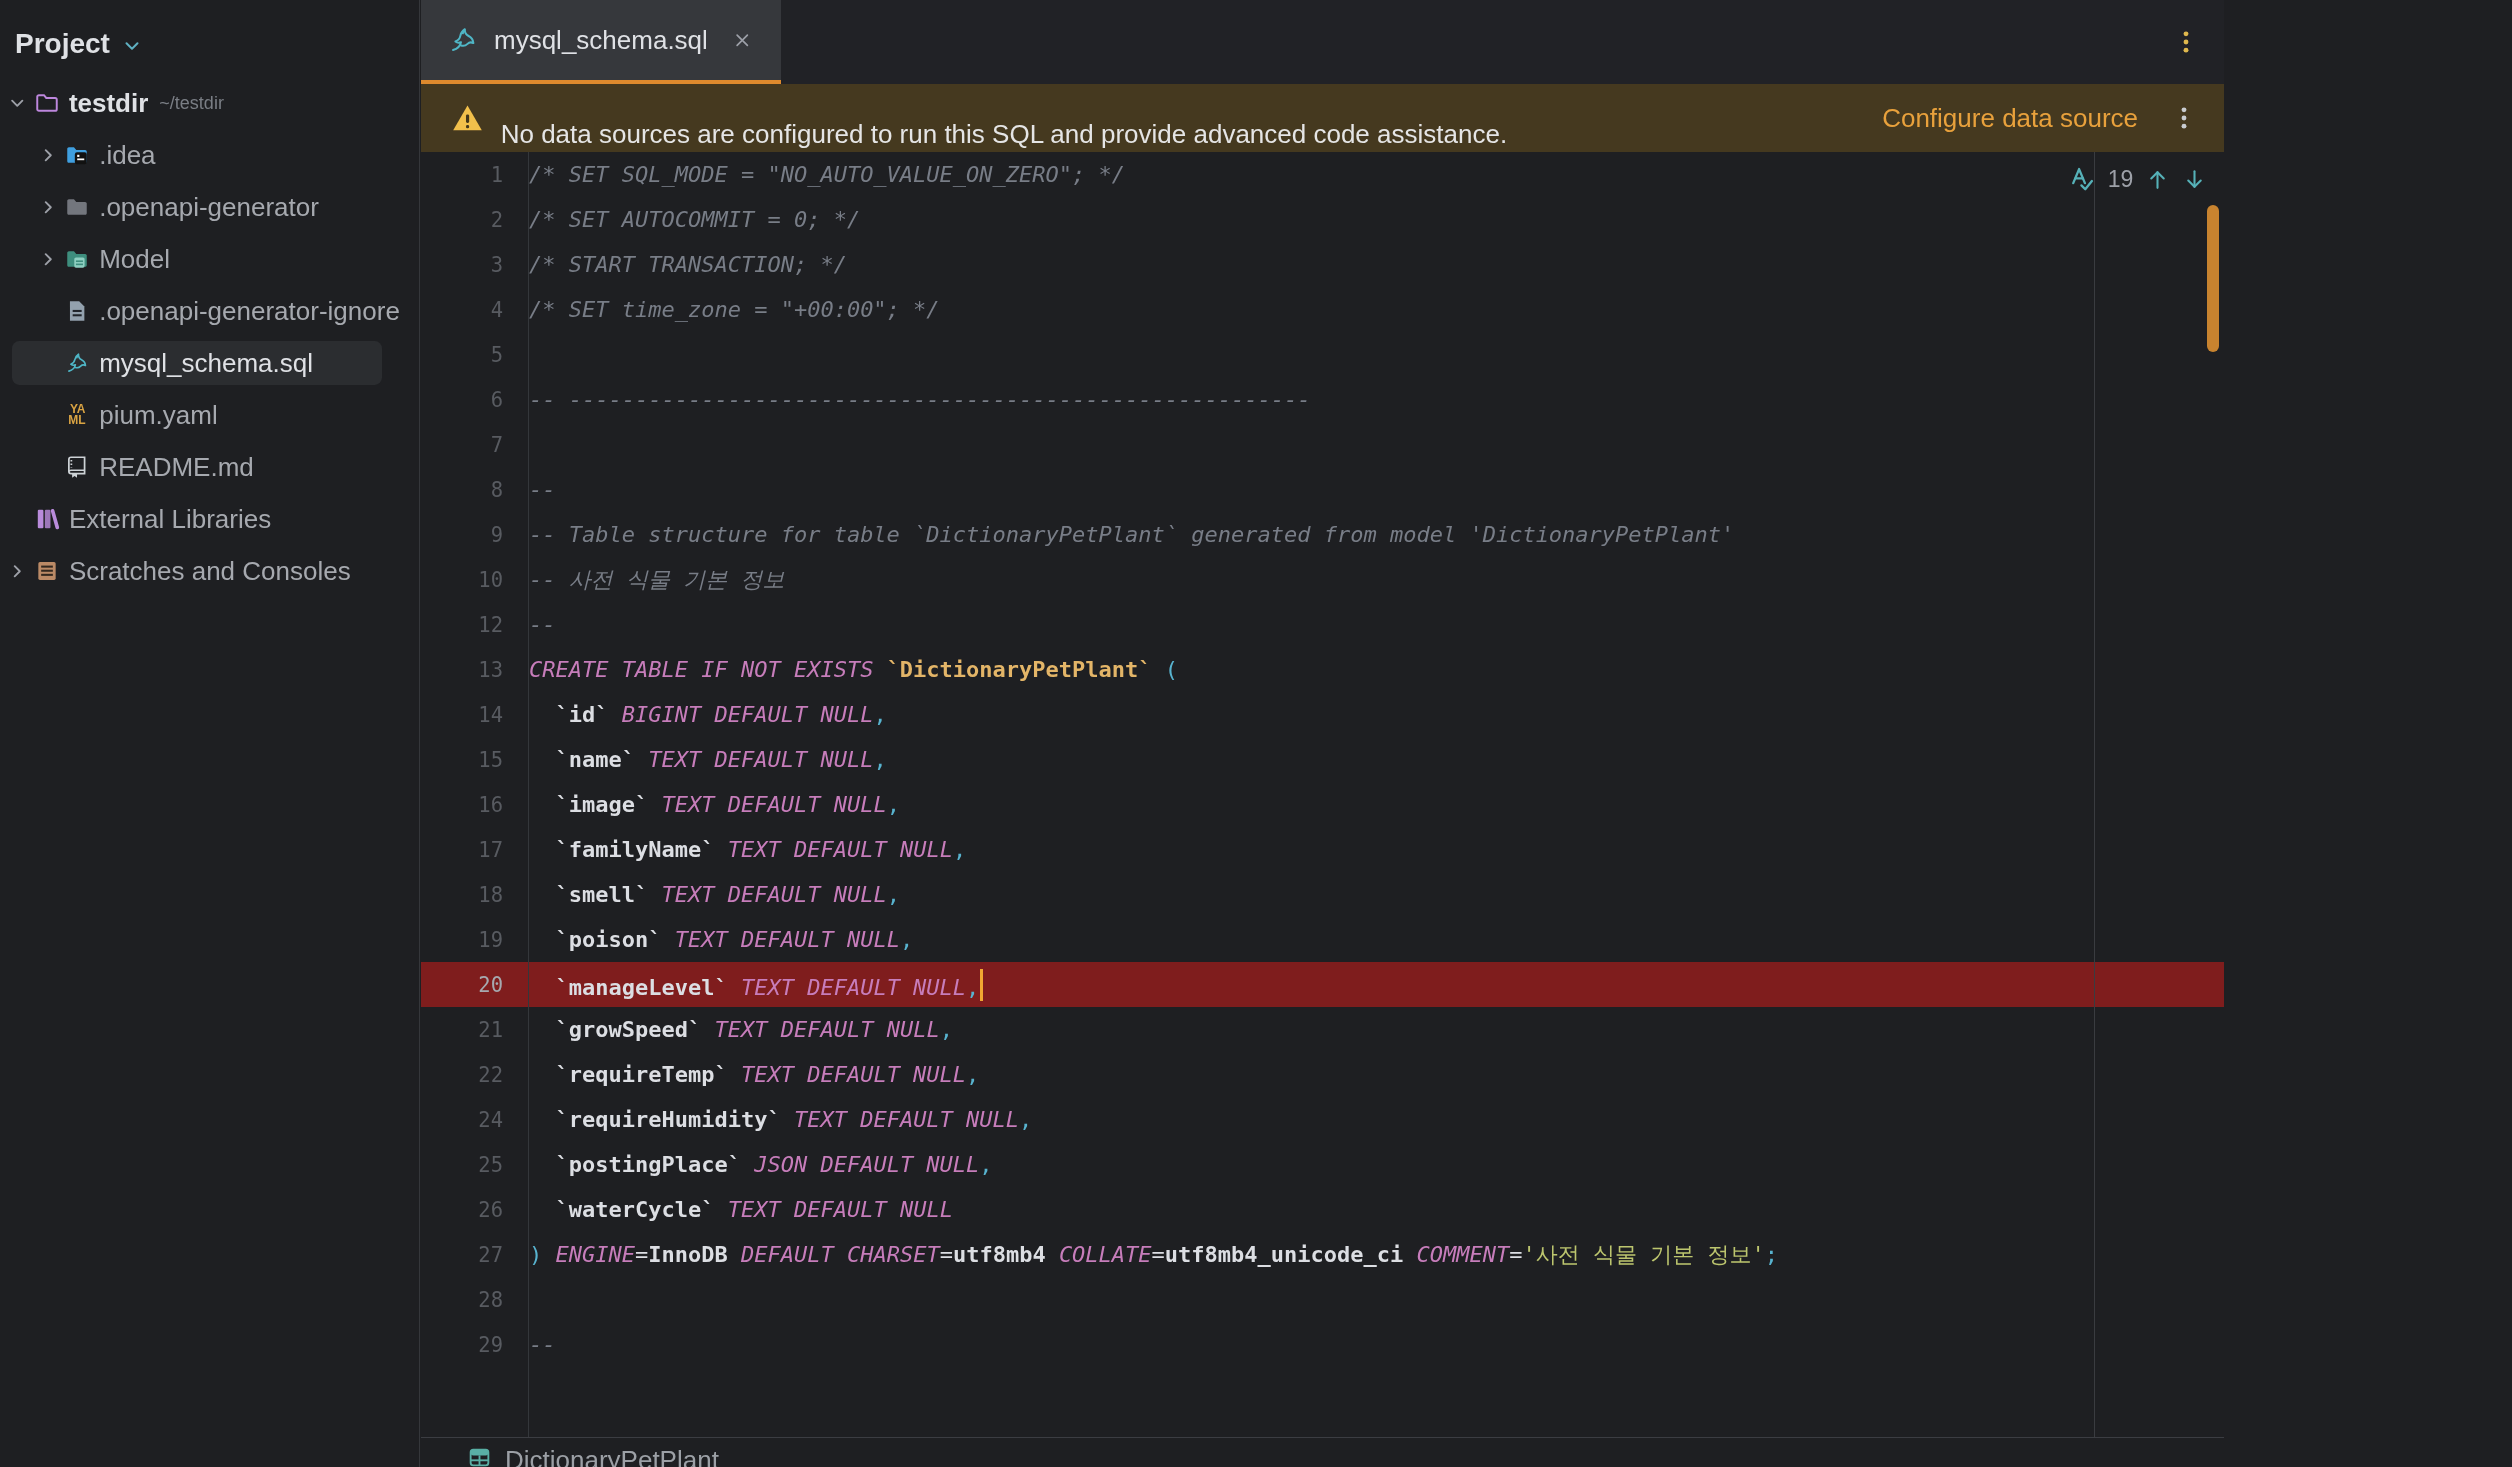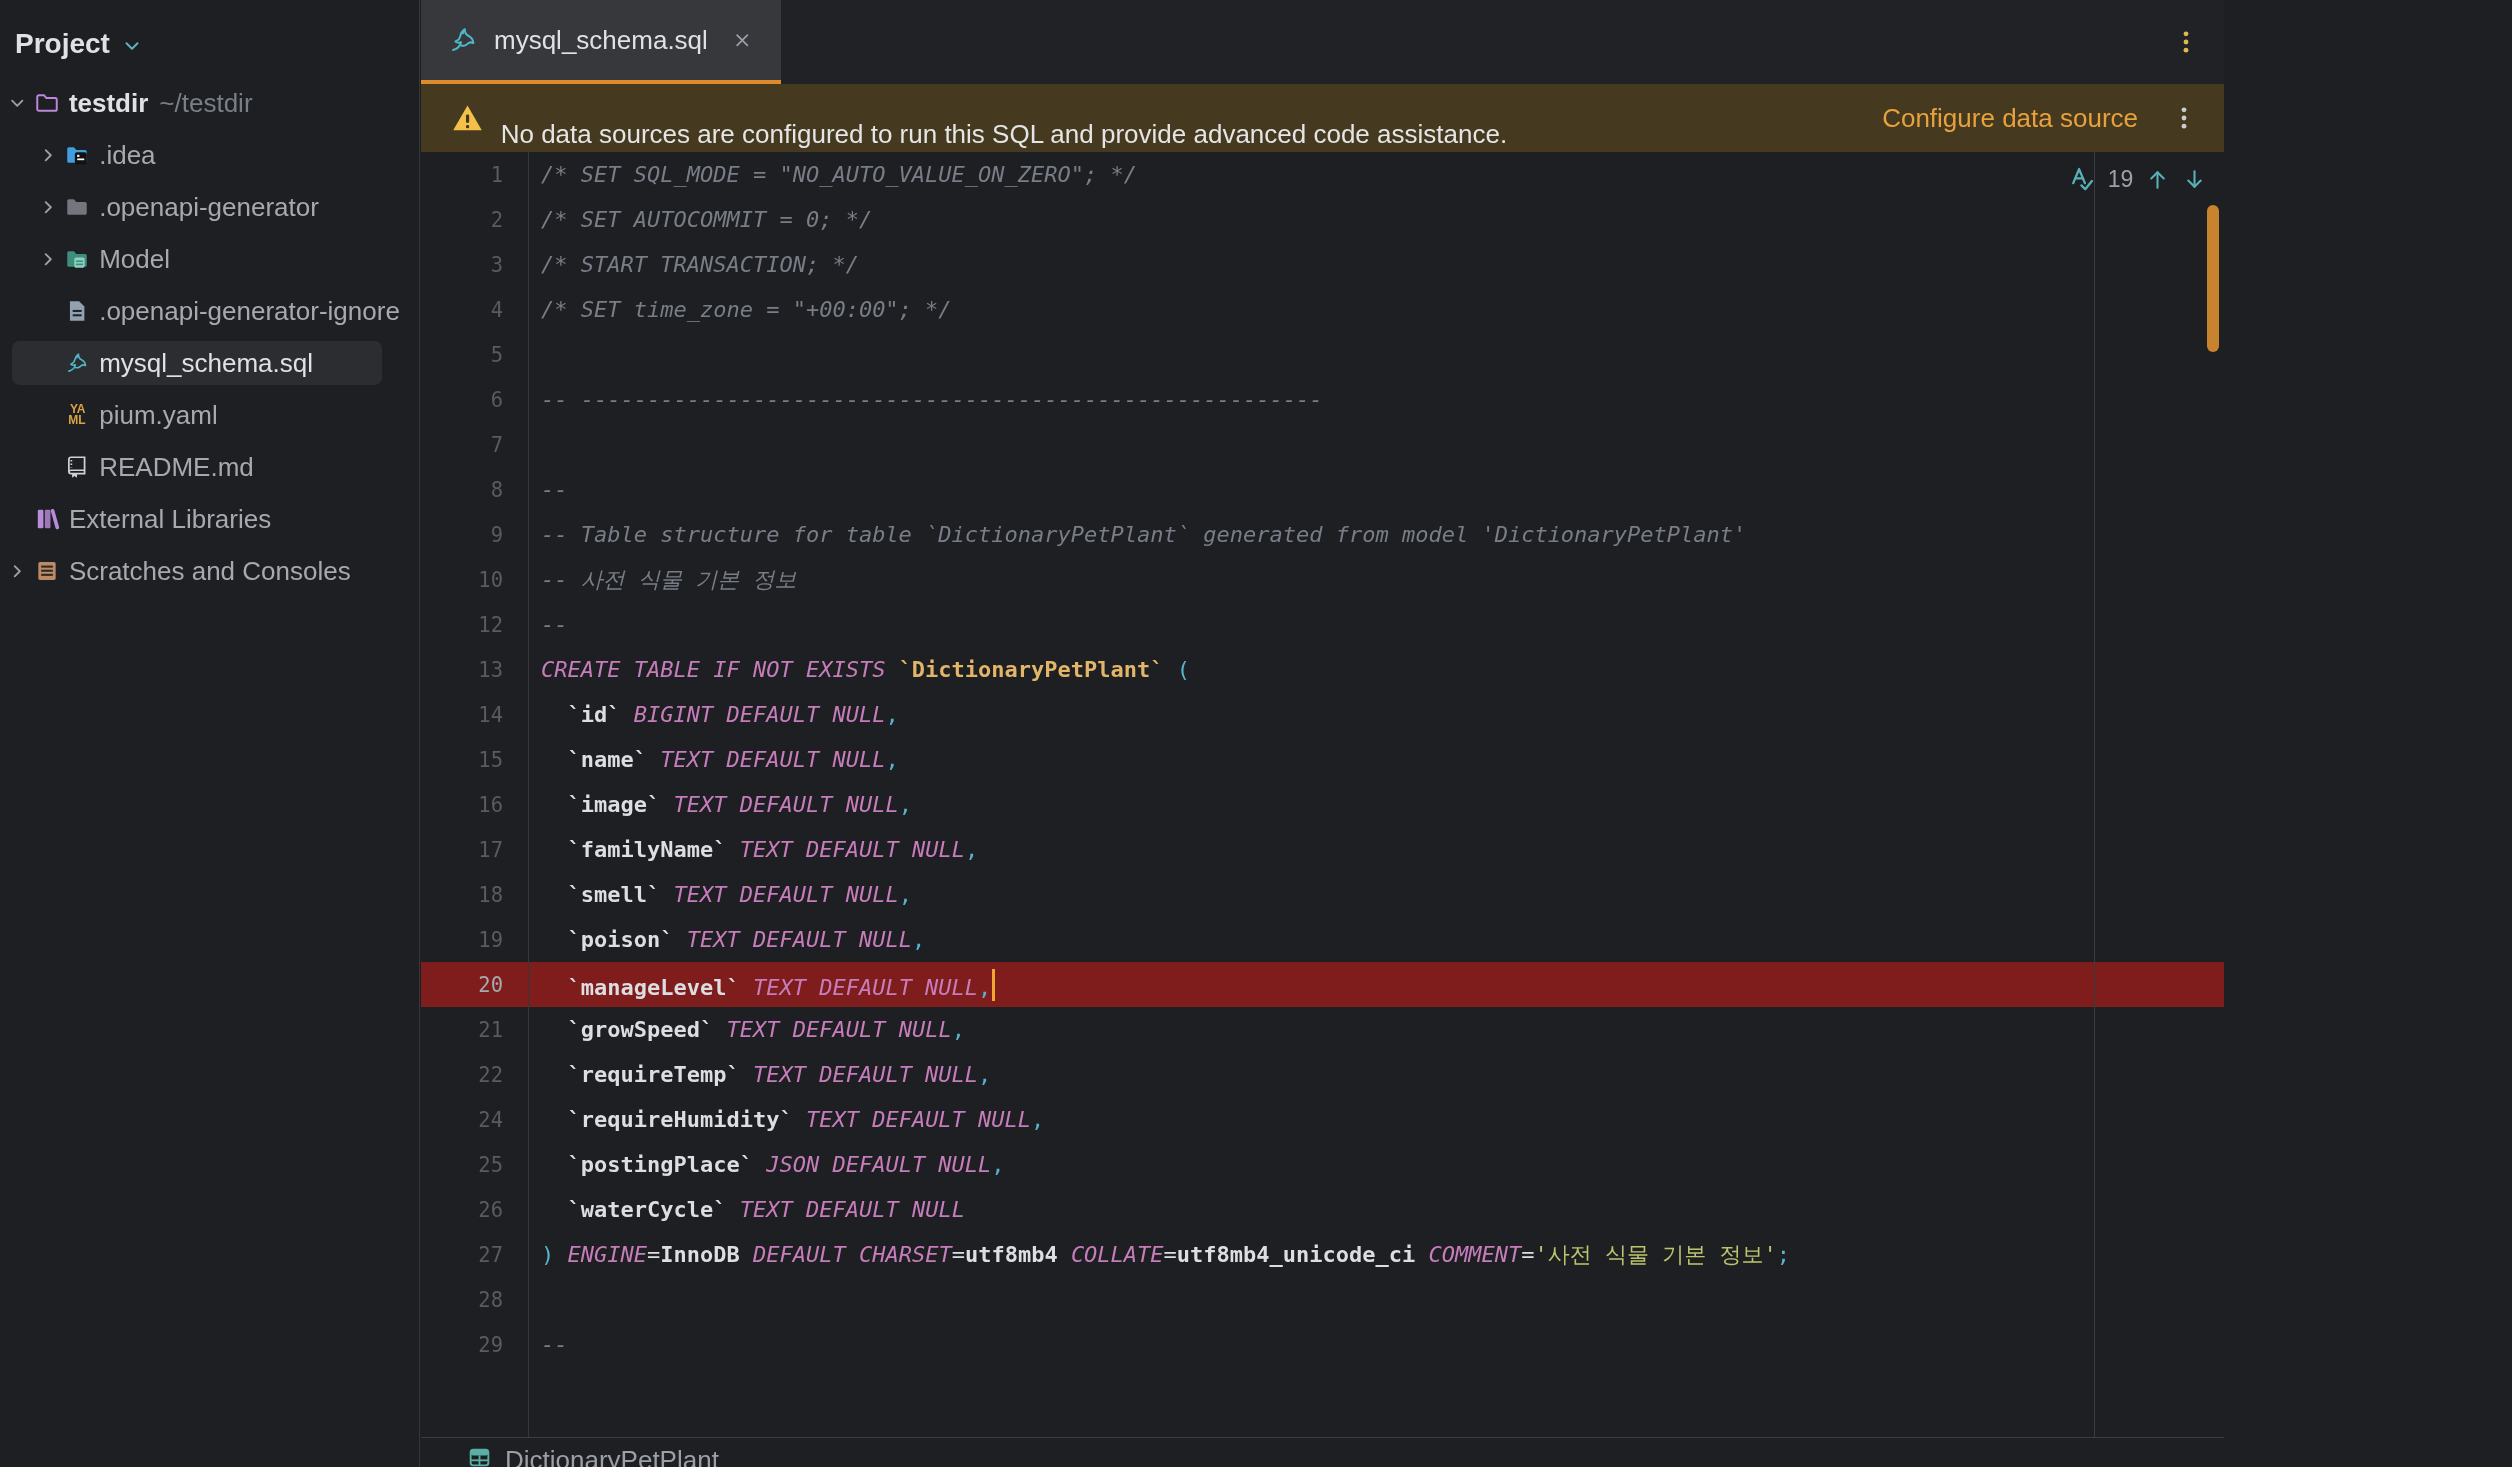--- a/index.html
+++ b/index.html
@@ -21,21 +21,21 @@
   .tree-row > * { position:relative; z-index:1; }
   .chev-slot { width:28px; height:28px; flex:none; display:flex; align-items:center;
                justify-content:center; color:#9DA0A8; }
   .chev-slot svg { width:20.5px; height:20.5px; }
   .tree-icon { width:26px; height:26px; flex:none; margin-left:1.9px; display:flex;
                align-items:center; justify-content:center; }
   .tree-icon svg { width:26px; height:26px; }
   .tree-label { margin-left:9.3px; font-size:26px; color:#A6A9AF; white-space:nowrap; }
   .tree-row.selected .tree-label { color:#DFE1E5; }
   .tree-label.root-bold { color:#DFE1E5; font-weight:bold; }
-  .tree-suffix { margin-left:11px; font-size:26px; color:#7A7E85; }
+  .tree-suffix { margin-left:11px; font-size:18px; color:#7A7E85; }
   .yaml-badge { display:flex; flex-direction:column; align-items:flex-end;
                 line-height:0.92; font-weight:bold; font-size:12px; color:#D9A343;
                 font-family:"Liberation Sans",sans-serif; }
 
   
   .main { position:absolute; left:421px; top:0; right:0; bottom:0; }
 
   
   .tabbar { position:relative; height:84px; background:#212226; }
   .tab { position:absolute; left:0; top:0; height:84px; display:flex; align-items:center;
@@ -61,21 +61,21 @@
 
   
   .editor { position:absolute; top:152px; left:0; right:0; bottom:30px;
             overflow:hidden; background:#1E1F22; }
   .code-line { display:flex; height:45px; align-items:center;
                font-family:"DejaVu Sans Mono", monospace; font-size:22px; }
   .code-line.current { background:#7f1d1d; }
   .gutter { width:107px; flex:none; text-align:right; padding-right:25px;
             font-size:20.5px; color:#585B61; }
   .code-line.current .gutter { color:#A6A9AF; }
-  .code-text { white-space:pre; padding-left:13px; color:#DCDEE3; }
+  .code-text { white-space:pre; padding-left:1px; color:#DCDEE3; }
   .gutter-sep { position:absolute; left:107px; top:0; bottom:0; width:0.9px;
                 background:#34373B; z-index:2; }
   .guide { position:absolute; left:1673px; top:0; bottom:0; width:0.9px;
            background:#3A3C40; }
   .tok-cmt  { color:#787D87; font-style:italic; }
   .tok-kw   { color:#C77DBB; font-style:italic; }
   .tok-id   { color:#DCDEE3; font-weight:bold; }
   .tok-tbl  { color:#E3B568; font-weight:bold; }
   .tok-punc { color:#58B3CF; }
   .tok-str  { color:#BCC56E; }

